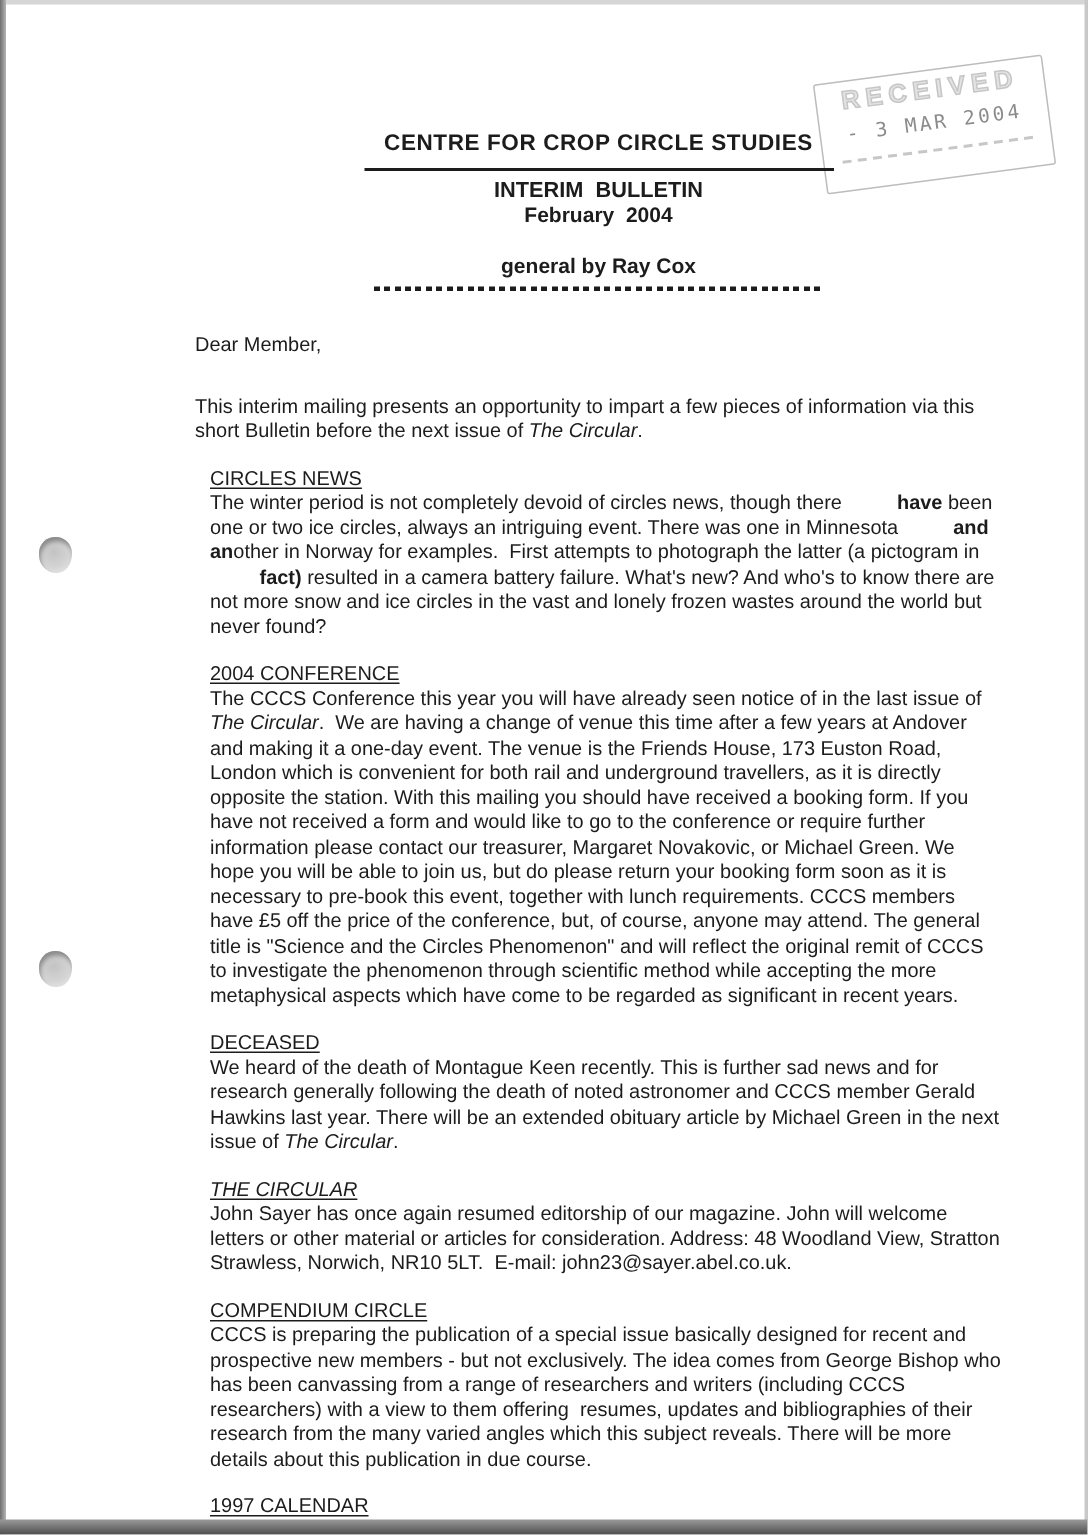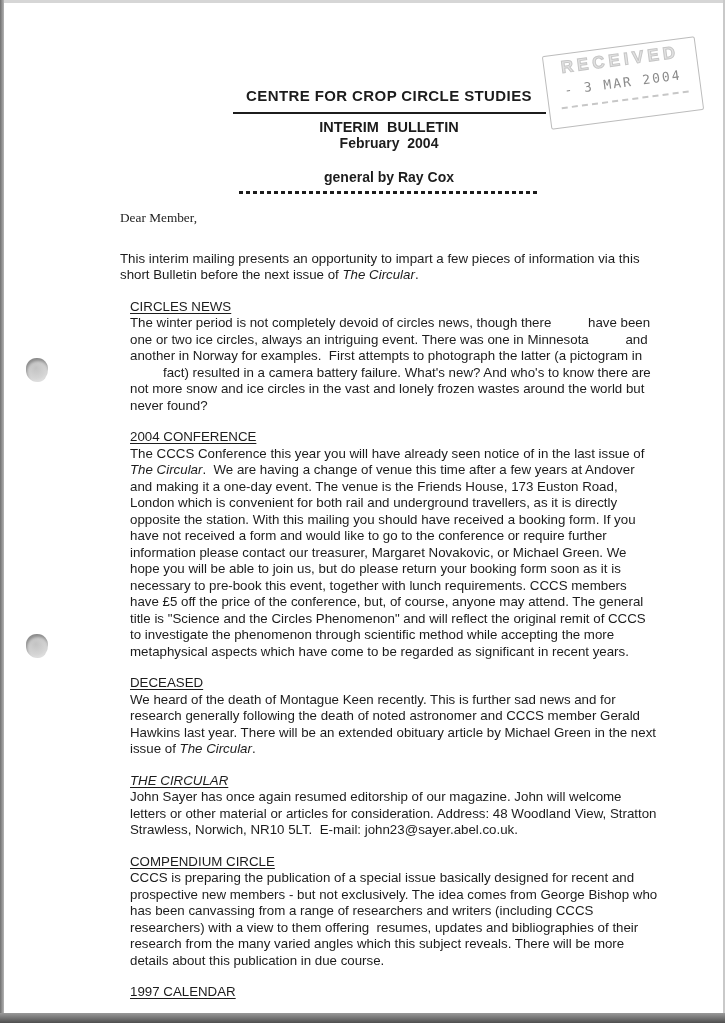--- a/index.html
+++ b/index.html
@@ -27,37 +27,37 @@
   .stamp{position:absolute;left:546px;top:46px;width:152px;height:72px;
     border:1px solid #bcbcbc;border-radius:2px;transform:rotate(-7.5deg);
     background:rgba(255,255,255,.6);}
   .stamp .received{margin-top:3px;text-align:center;font-size:17px;font-weight:bold;
     letter-spacing:4px;color:#e3e3e3;-webkit-text-stroke:1px #c6c6c6;}
   .stamp .rdate{margin-top:5px;text-align:center;font-size:13px;color:#8b8b8b;
     letter-spacing:2px;font-family:"DejaVu Sans Mono",monospace;}
   .stamp .rdash{margin:9px auto 0;width:84%;border-top:2px dashed #c7c7c7;}
 
   
-  .content{position:absolute;left:120px;top:88px;width:538px;
+  .content{position:absolute;left:130px;top:88px;width:538px;
     font-size:13.3px;line-height:16.5px;}
   .hdr{text-align:center;white-space:pre;}
   .hdr-org{font-size:15px;font-weight:bold;letter-spacing:.4px;}
   .rule{width:313px;height:2px;background:#1c1c1c;margin:7px auto 5px;}
   .hdr-title{font-size:14.5px;font-weight:bold;}
   .hdr-date{font-size:14px;font-weight:bold;}
   .hdr-byline{font-size:14px;font-weight:bold;margin-top:17px;}
   .dashes{width:300px;height:3px;margin:6px auto 0;
     background:repeating-linear-gradient(90deg,#1c1c1c 0 4px,transparent 4px 7px);}
 
-  .salutation{margin-top:16px;font-family:Liberation Serif, serif;}
+  .salutation{margin-top:28px;}
   p{margin:0;white-space:pre-wrap;}
   .intro{margin-top:24px;}
   .section{margin-top:15px;margin-left:10px;}
   .heading{text-decoration:underline;text-underline-offset:2px;}
-  .b{font-weight:normal;padding-left:33px;}
+  .b{font-weight:bold;padding-left:33px;}
   .i{font-style:italic;}
 </style>
 </head>
 <body>
 
 <div class="scan">
 
   <div class="edge-top"></div>
   <div class="edge-left"></div>
   <div class="edge-right"></div>

